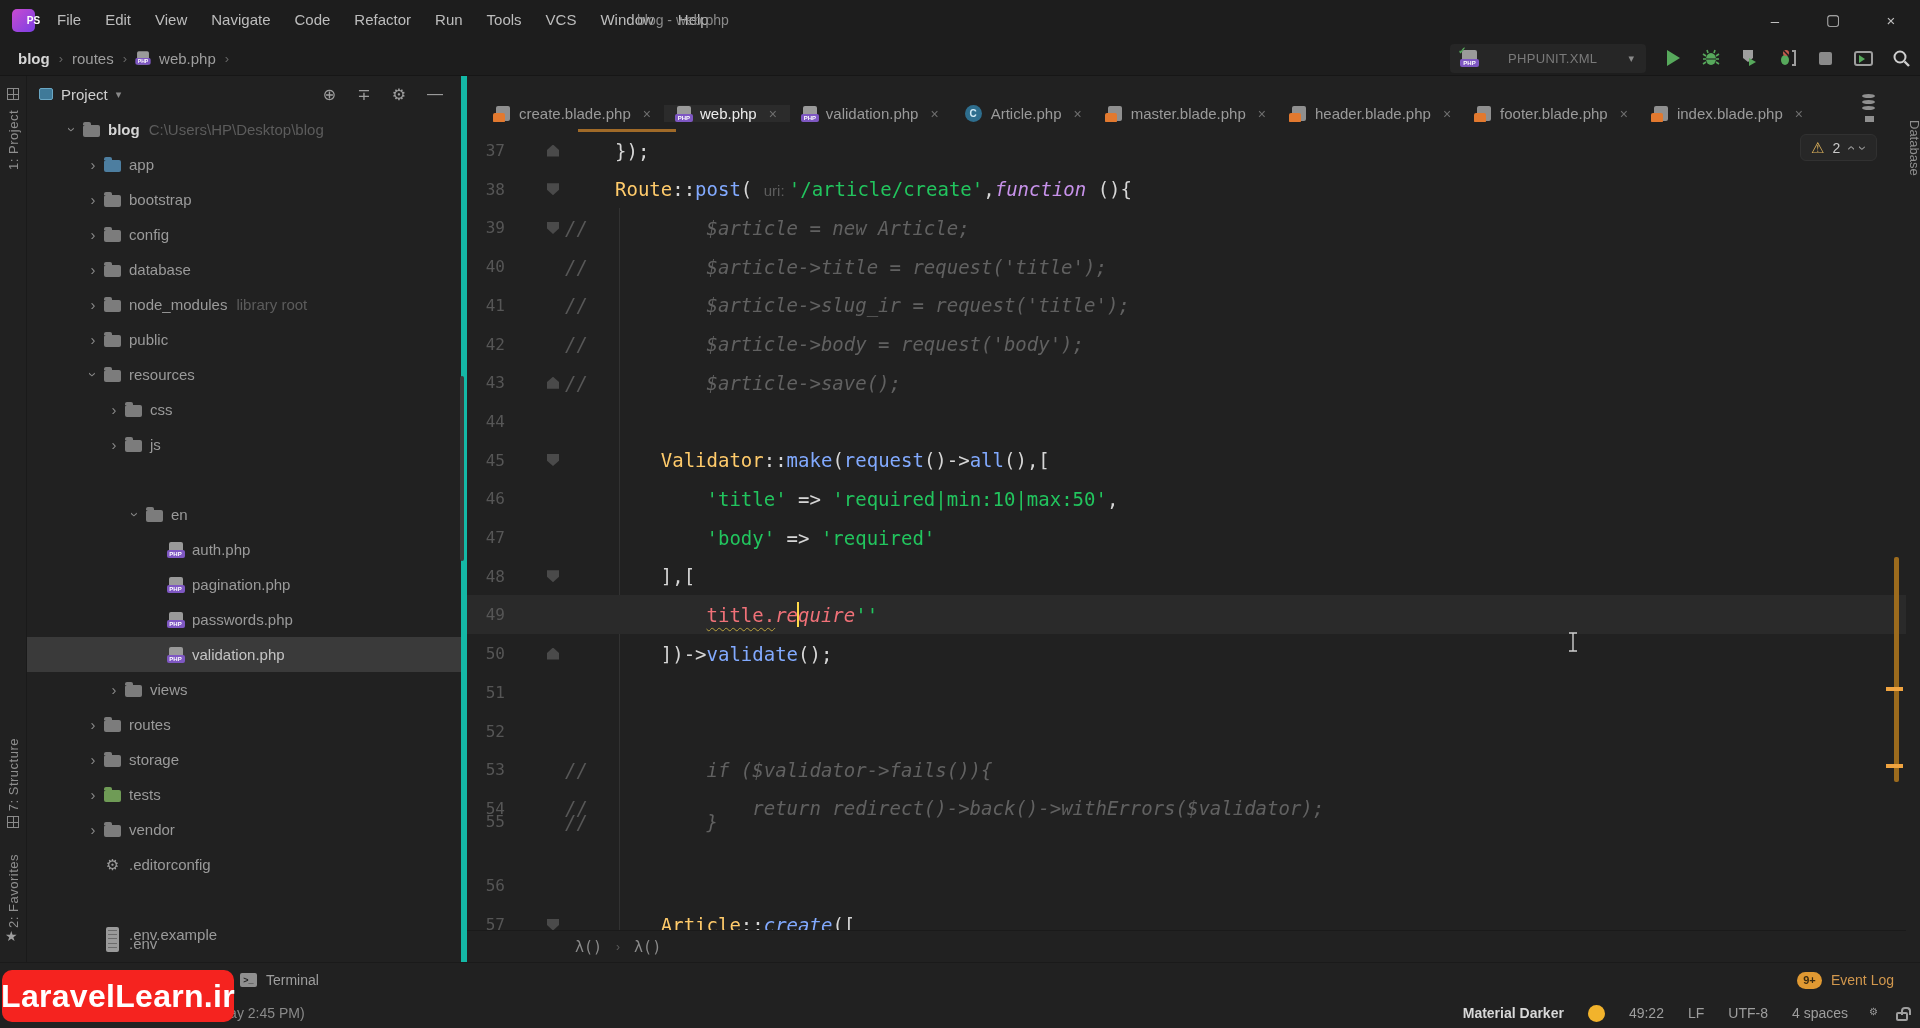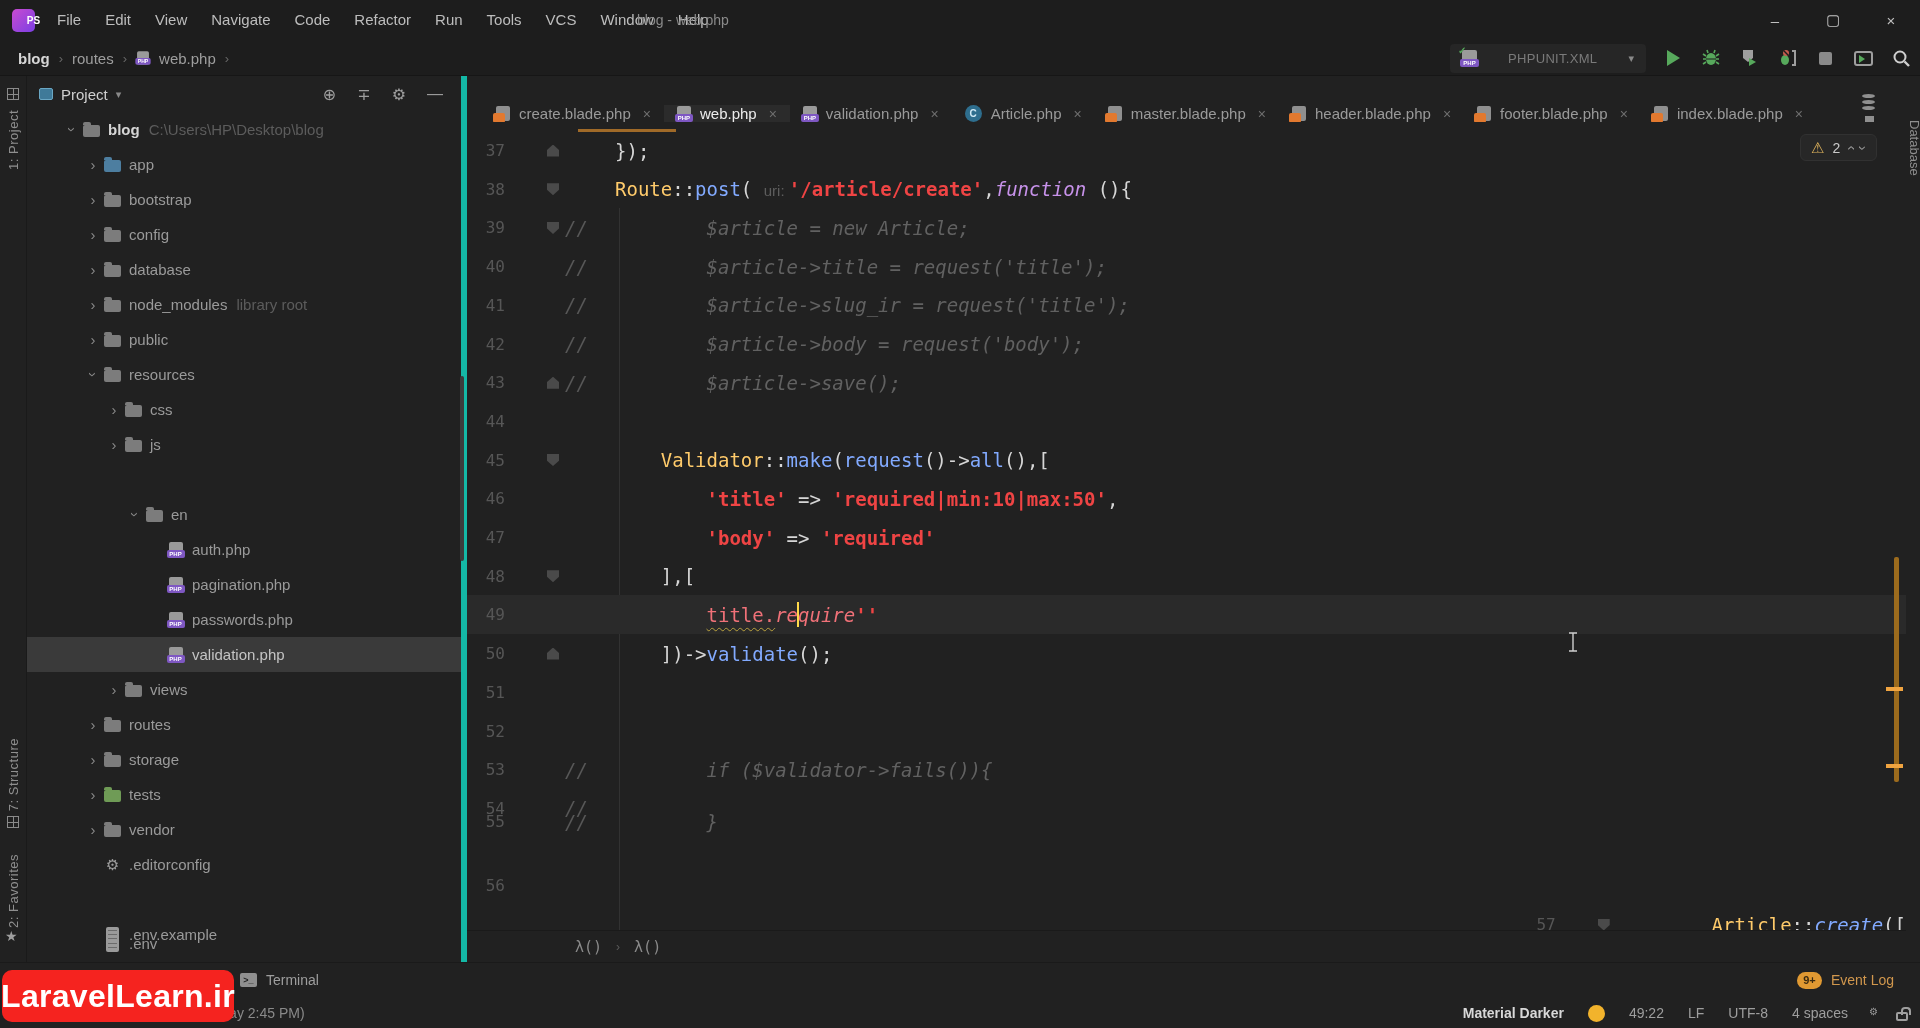--- a/index.html
+++ b/index.html
@@ -95,21 +95,21 @@
   .lno { width:38px; text-align:right; color:#565656; font:16px "DejaVu Sans Mono", monospace; flex:none; }
   .foldc { width:24px; margin-left:36px; flex:none; display:flex; justify-content:center; }
   .fold-down { width:12px; height:12px; background:#4a4a4a; clip-path:polygon(0 0,100% 0,100% 55%,50% 100%,0 55%); }
   .fold-up { width:12px; height:12px; background:#4a4a4a; clip-path:polygon(50% 0,100% 45%,100% 100%,0 100%,0 45%); }
   .comc { width:34px; flex:none; font:italic 19px "DejaVu Sans Mono", monospace; color:#585858; }
   .codet { font:19px "DejaVu Sans Mono", monospace; white-space:pre; margin-left:16px; }
   .tk-cls { color:#ffcb6b; }
   .tk-fn  { color:#82aaff; }
   .tk-fni { color:#82aaff; font-style:italic; }
   .tk-kw  { color:#c792ea; font-style:italic; }
-  .tk-str { color:#ef4444;font-weight:bold; }
+  .tk-str { color:#22c55e; }
   .tk-pun { color:#d6d6d6; }
   .tk-com { color:#616161; font-style:italic; }
   .tk-hint{ color:#5d5d5d; font-family:"Liberation Sans",sans-serif; font-size:15px; }
   .tk-err { color:#f07178; }
   .tk-erri{ color:#f07178; font-style:italic; }
   .tk-wavy { text-decoration-line:underline; text-decoration-style:wavy; text-decoration-color:#b9a23f; text-underline-offset:5px; text-decoration-thickness:1px; }
   .tk-wavyg{ text-decoration-line:underline; text-decoration-style:wavy; text-decoration-color:#5f8f4f; text-underline-offset:5px; text-decoration-thickness:1px; }
   .tk-caret { display:inline-block; width:2px; height:25px; background:#ffd94a; vertical-align:-5px; margin:0 -1px; }
   .indent-guide { position:absolute; left:152px; top:86px; width:1px; height:722px; background:#323232; }
   .remnant { position:absolute; left:111px; top:7px; width:98px; height:3px; background:#a06a28; }
@@ -596,34 +596,35 @@
       <div class="cline" style="top: 628.2px;">
         <span class="lno">53</span>
         <span class="foldc"></span>
         <span class="comc">//</span>
         <span class="codet">        <span class="tk-com">if ($validator-&gt;fails()){</span></span>
       </div>
       <div class="cline" style="top: 666.9px;">
         <span class="lno">54</span>
         <span class="foldc"></span>
         <span class="comc">//</span>
+        <span class="codet">            <span class="tk-com">return redirect()-&gt;back()-&gt;withErrors($validator);</span></span>
       </div>
       <div class="cline" style="top: 680px;">
         <span class="lno">55</span>
         <span class="foldc"></span>
         <span class="comc">//</span>
         <span class="codet">        <span class="tk-com">}</span></span>
       </div>
       <div class="cline" style="top: 744.3px;">
         <span class="lno">56</span>
         <span class="foldc"></span>
         <span class="comc"></span>
         <span class="codet"></span>
       </div>
-      <div class="cline" style="top: 783px; justify-content: flex-end;">
+      <div class="cline" style="top: 783px;">
         <span class="lno">57</span>
         <span class="foldc">
           <span class="fold-down"></span>
         </span>
         <span class="comc"></span>
         <span class="codet">    <span class="tk-cls">Article</span><span class="tk-pun">::</span><span class="tk-fni tk-wavyg">create</span><span class="tk-pun">([</span></span>
       </div>
     </div>
   <span class="ibeam">
     <svg width="12" height="20" viewBox="0 0 12 20">

